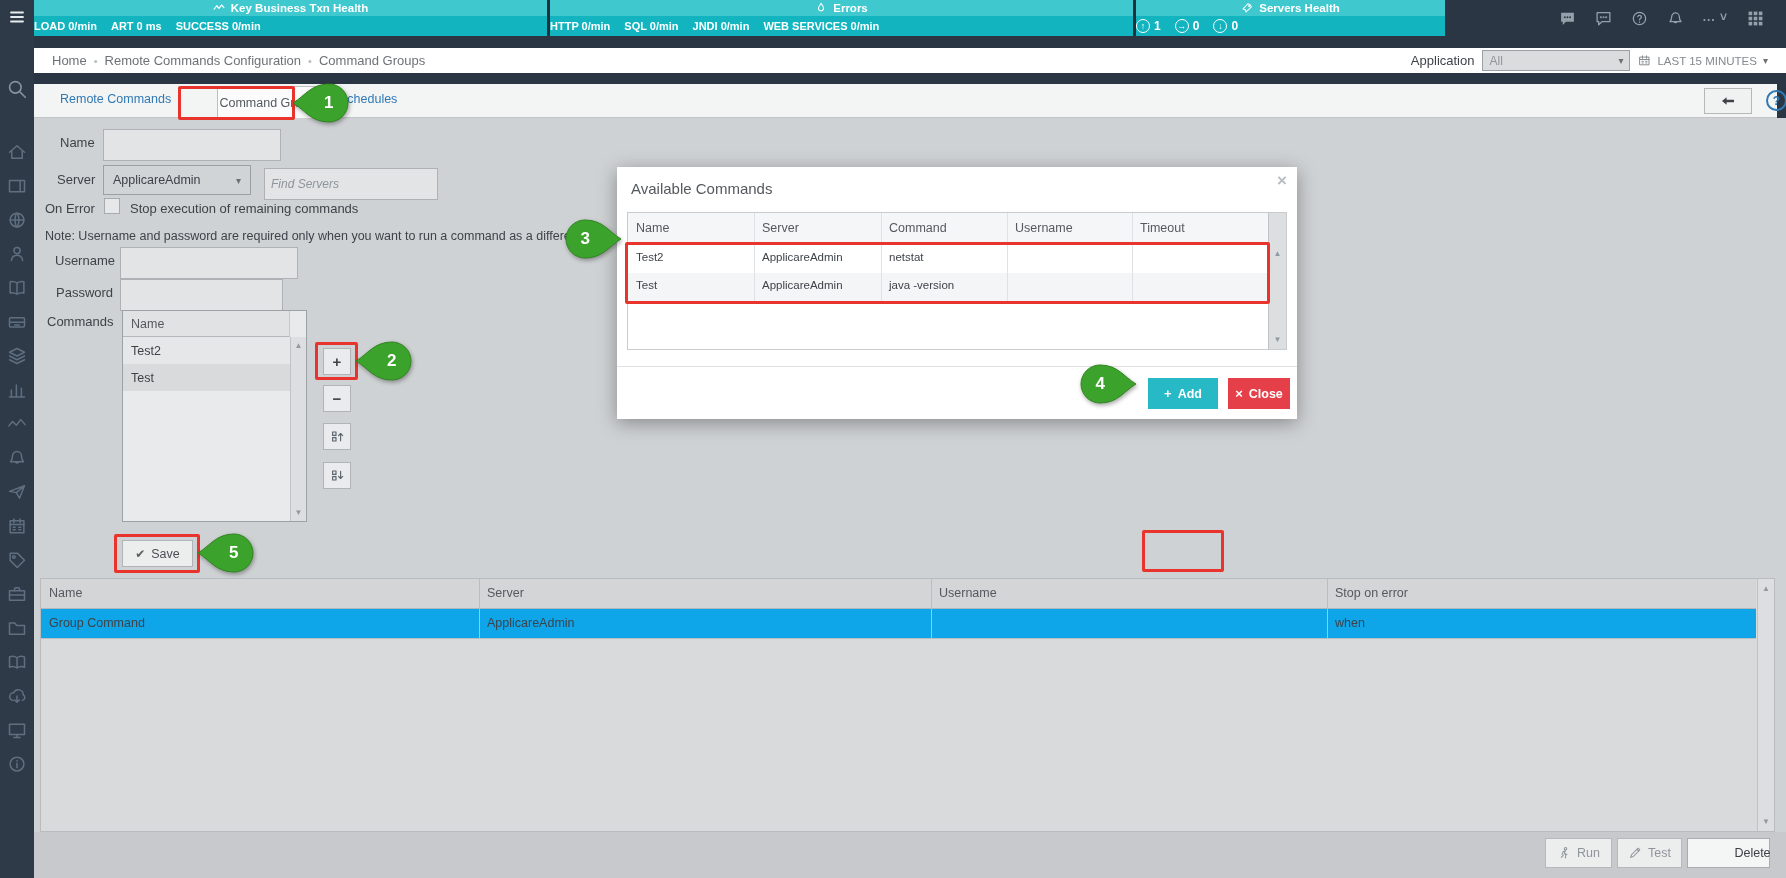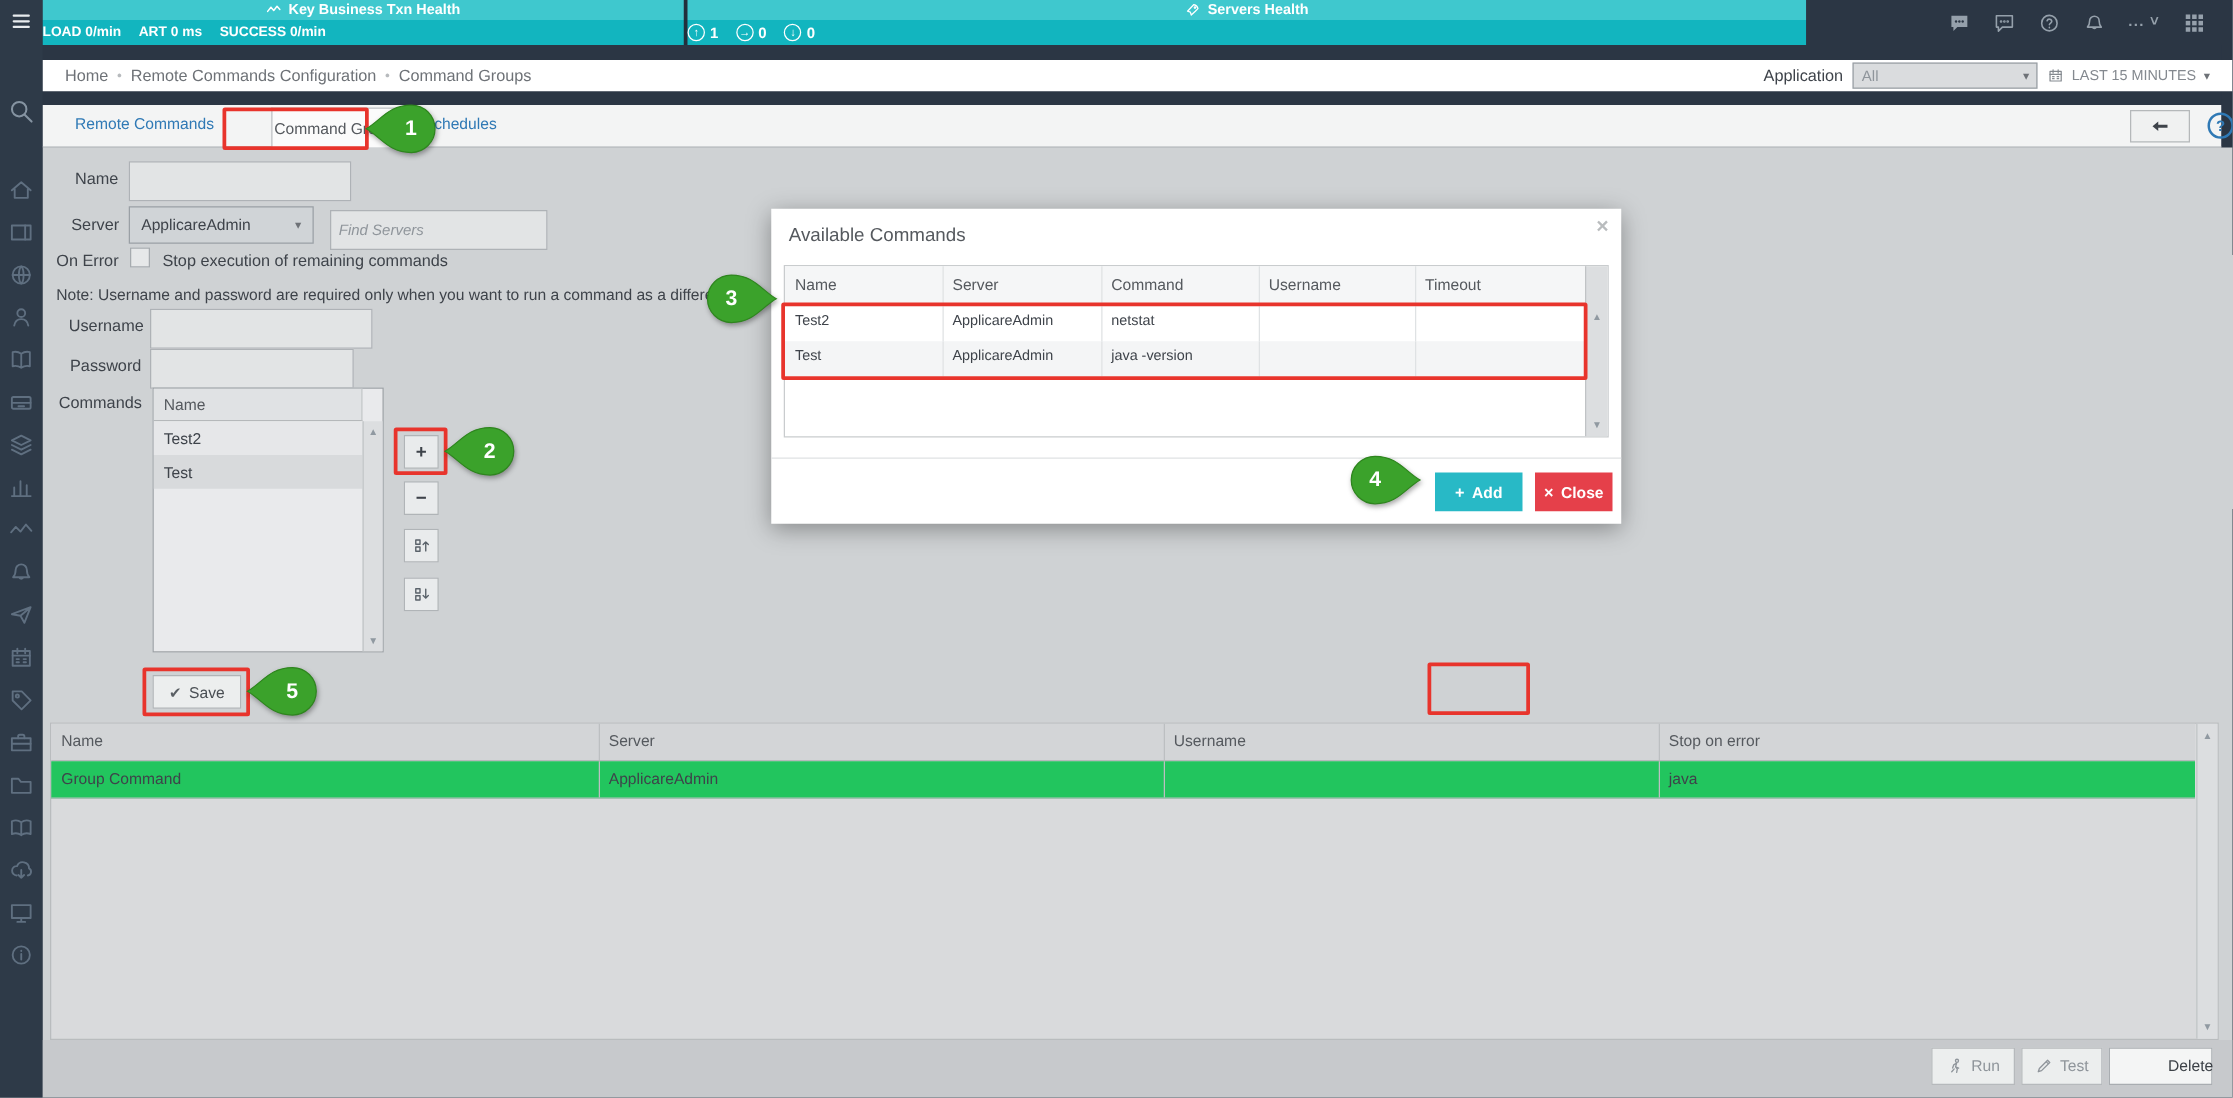--- a/index.html
+++ b/index.html
@@ -86,21 +86,21 @@
 
   .btn { display:flex; align-items:center; justify-content:center; gap:6px; cursor:pointer;
          font-size:12.5px; font-family:"Liberation Sans", sans-serif; }
   .savebtn { position:absolute; left:122px; top:540px; width:71px; height:27px; background:#eceeee; border:1px solid #b0b4b7; color:#4a4f54; }
   .savebtn .chk { color:#5a5f64; font-size:12px; }
 
   
   .gridpanel { position:absolute; left:40px; top:578px; width:1735px; height:254px; background:#d9dadc; border:1px solid #b9bcbe; }
   .ghead { position:absolute; left:0; top:0; width:1715px; height:30px; background:#d3d5d7; border-bottom:1px solid #b5b8ba; }
   .ghead span { position:absolute; top:7px; font-size:12.5px; color:#55595e; }
-  .grow { position:absolute; left:0; top:30px; width:1715px; height:30px; background:#22c55e; border-bottom:1px solid #bcbfc1; cursor:pointer; }
+  .grow { position:absolute; left:0; top:30px; width:1715px; height:30px; background:#0ea5e9; border-bottom:1px solid #bcbfc1; cursor:pointer; }
   .grow span { position:absolute; top:7px; font-size:12.5px; color:#3e434a; }
   .gsep { position:absolute; top:0; bottom:0; width:1px; background:#bcbfc1; }
 
   .footerstrip { position:absolute; left:34px; top:832px; width:1752px; height:46px; background:#c7c9cc; }
   .actbtn { position:absolute; top:6px; height:30px; background:#eceeee; border:1px solid #b6b9bc; color:#8f959b; }
   .actbtn .ic { width:14px; height:14px; }
   .actbtn.enabled { background:#f4f5f5; border:1px solid #a9adb1; color:#3c4147;gap:48px; }
 
   
   .modal { position:absolute; left:617px; top:167px; width:680px; height:252px; background:#ffffff; z-index:10;
@@ -221,20 +221,36 @@
             </svg>
           </span>
         <span>Key Business Txn Health</span>
         </div>
       <div class="mrow">
         <span>LOAD 0/min</span>
         <span>ART 0 ms</span>
         <span>SUCCESS 0/min</span>
       </div>
     </div>
+    <div class="hpanel" style="width:583px">
+      <div class="trow">
+          <span class="hico ic">
+            <svg viewBox="0 0 16 16" fill="none" stroke="currentColor" stroke-width="1.2" stroke-linecap="round" stroke-linejoin="round">
+              <path stroke-width="1.4" d="M8 1.8C9.2 3.8 11.4 5.3 11.4 8.4a3.4 3.4 0 0 1-6.8 0C4.6 5.6 7 4.6 8 1.8Z"></path>
+            </svg>
+          </span>
+        <span>Errors</span>
+        </div>
+      <div class="mrow">
+        <span>HTTP 0/min</span>
+        <span>SQL 0/min</span>
+        <span>JNDI 0/min</span>
+        <span>WEB SERVICES 0/min</span>
+      </div>
+    </div>
     <div class="hpanel" style="flex:1">
       <div class="trow">
           <span class="hico ic">
             <svg viewBox="0 0 16 16" fill="none" stroke="currentColor" stroke-width="1.2" stroke-linecap="round" stroke-linejoin="round">
               <path stroke-width="1.4" d="M9.5 2.2c2 .4 3.9 2.3 4.3 4.3L11 9.3l-4.3 4-1-3-3-1 4-4.3 2.8-2.8Z"></path>
               <circle cx="10.6" cy="5.4" r=".8"></circle>
             </svg>
           </span>
         <span>Servers Health</span>
         </div>
@@ -411,21 +427,21 @@
       <span style="left:898px">Username</span>
       <span style="left:1294px">Stop on error</span>
       <i class="gsep" style="left:438px"></i>
         <i class="gsep" style="left:890px"></i>
         <i class="gsep" style="left:1286px"></i>
     </div>
     <div class="grow">
       <span style="left:8px">Group Command</span>
       <span style="left:446px">ApplicareAdmin</span>
       <span style="left:898px"></span>
-      <span style="left:1294px">java</span>
+      <span style="left:1294px">when</span>
       <i class="gsep" style="left:438px"></i>
         <i class="gsep" style="left:890px"></i>
         <i class="gsep" style="left:1286px"></i>
     </div>
     <div class="sbar" style="right:0; top:0; bottom:0; width:17px">
       <span class="ar" style="top:5px">▲</span>
       <span class="ar" style="bottom:5px">▼</span>
     </div>
   </div>
 

